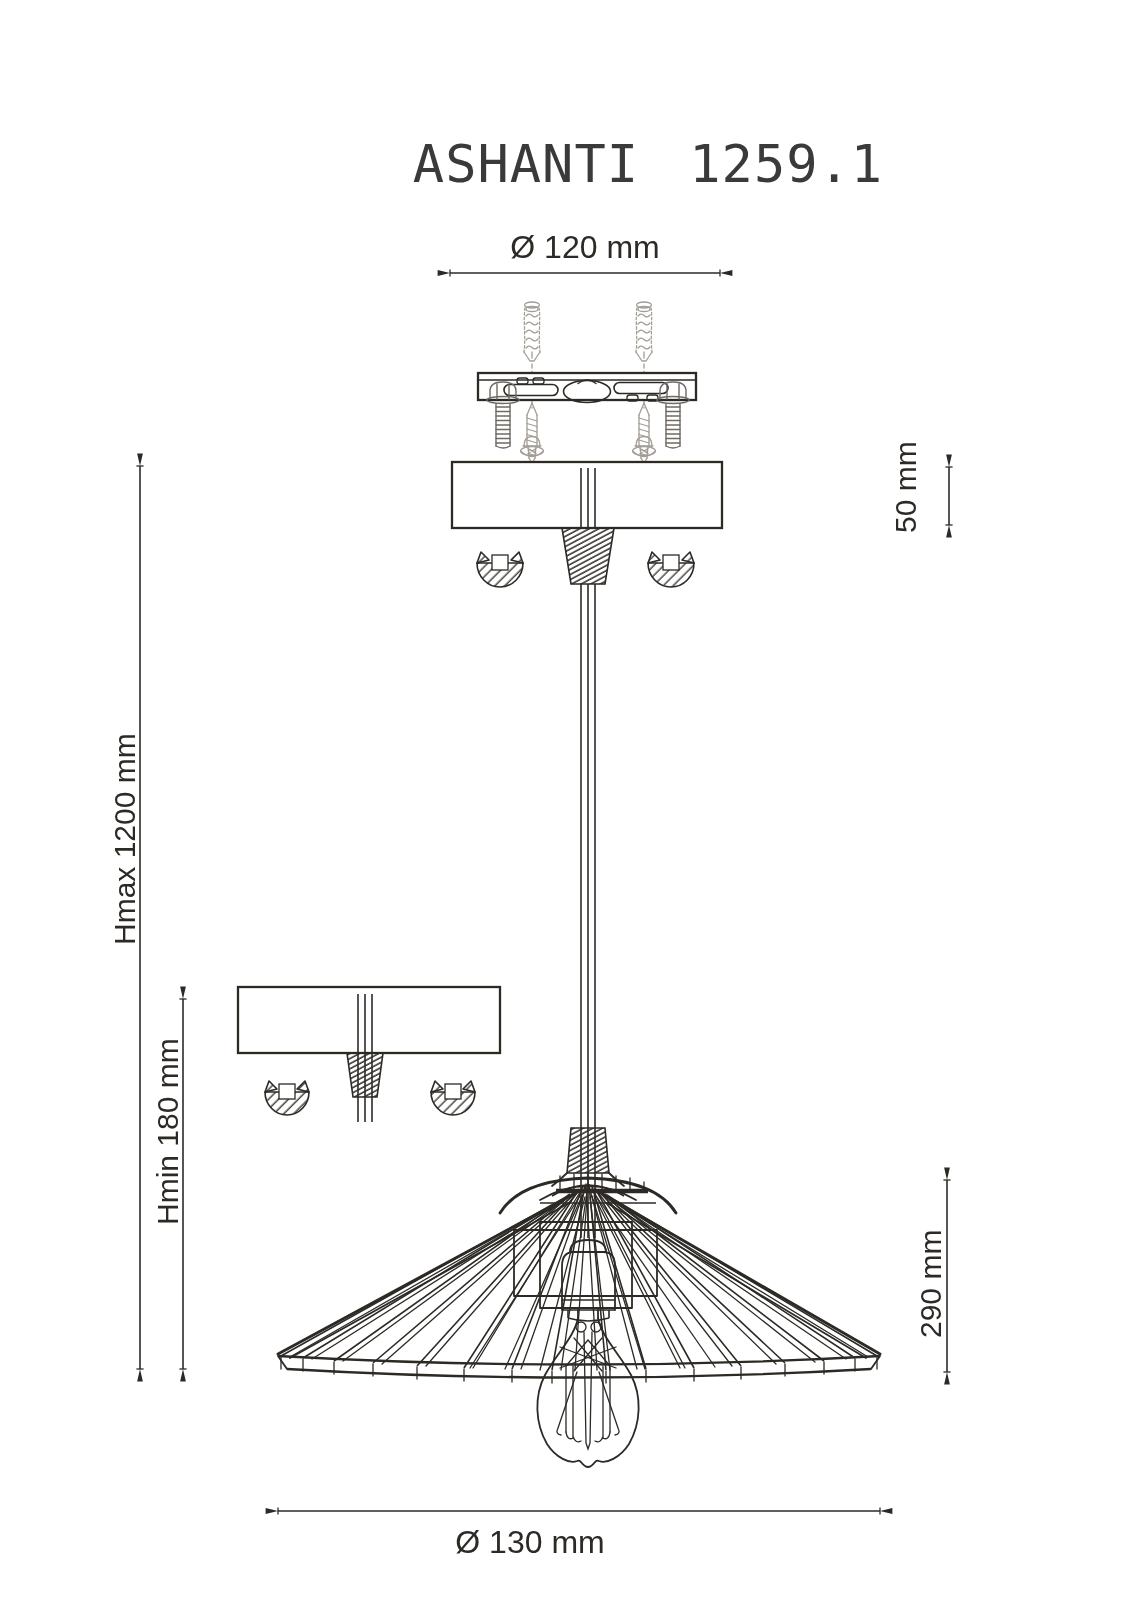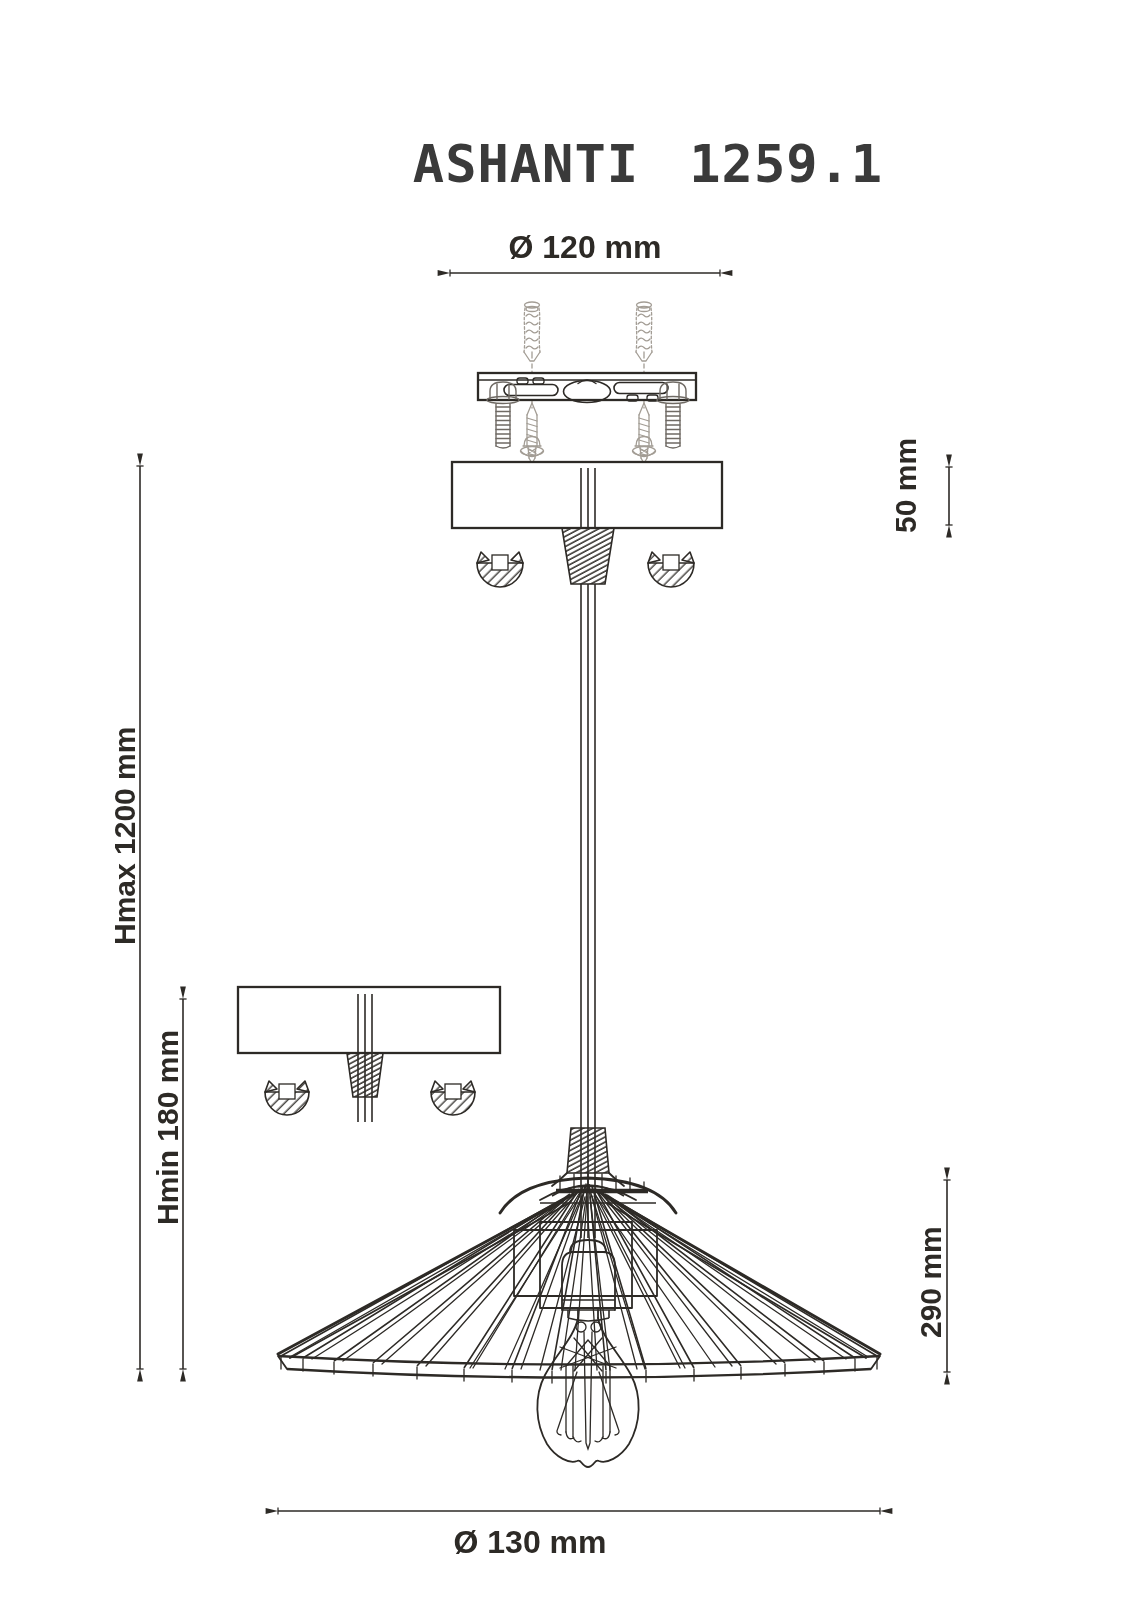--- a/index.html
+++ b/index.html
@@ -3,21 +3,21 @@
 <meta charset="utf-8">
 <style>
   :root{
     --line:#2d2a26;
     --light-line:#a39d95;
     --bolt-line:#6f6a64;
     --background:#ffffff;
     --title-text:#3a3a3a;
   }
   html,body{margin:0;padding:0;background:#fff;}
-  .page{width:1131px;height:1600px;position:relative;background:var(--background);overflow:hidden;font-weight:bold;}
+  .page{width:1131px;height:1600px;position:relative;background:var(--background);overflow:hidden;}
   svg{position:absolute;left:0;top:0;}
   .ln   {stroke:var(--line);fill:none;stroke-width:1.8;stroke-linecap:round;stroke-linejoin:round;}
   .ln2  {stroke:var(--line);fill:none;stroke-width:2.3;stroke-linejoin:miter;}
   .thin {stroke:var(--line);fill:none;stroke-width:1.3;stroke-linecap:round;}
   .mid  {stroke:var(--line);fill:none;stroke-width:1.6;}
   .thick{stroke:var(--line);fill:none;stroke-width:2.9;stroke-linecap:round;}
   .band {stroke:var(--line);fill:none;stroke-width:4.5;}
   .lt   {stroke:var(--light-line);fill:none;stroke-width:1.3;stroke-linecap:round;}
   .lt-b {stroke:var(--bolt-line);fill:none;stroke-width:1.4;stroke-linecap:round;}
   .dash {stroke-dasharray:4 3.2;}

